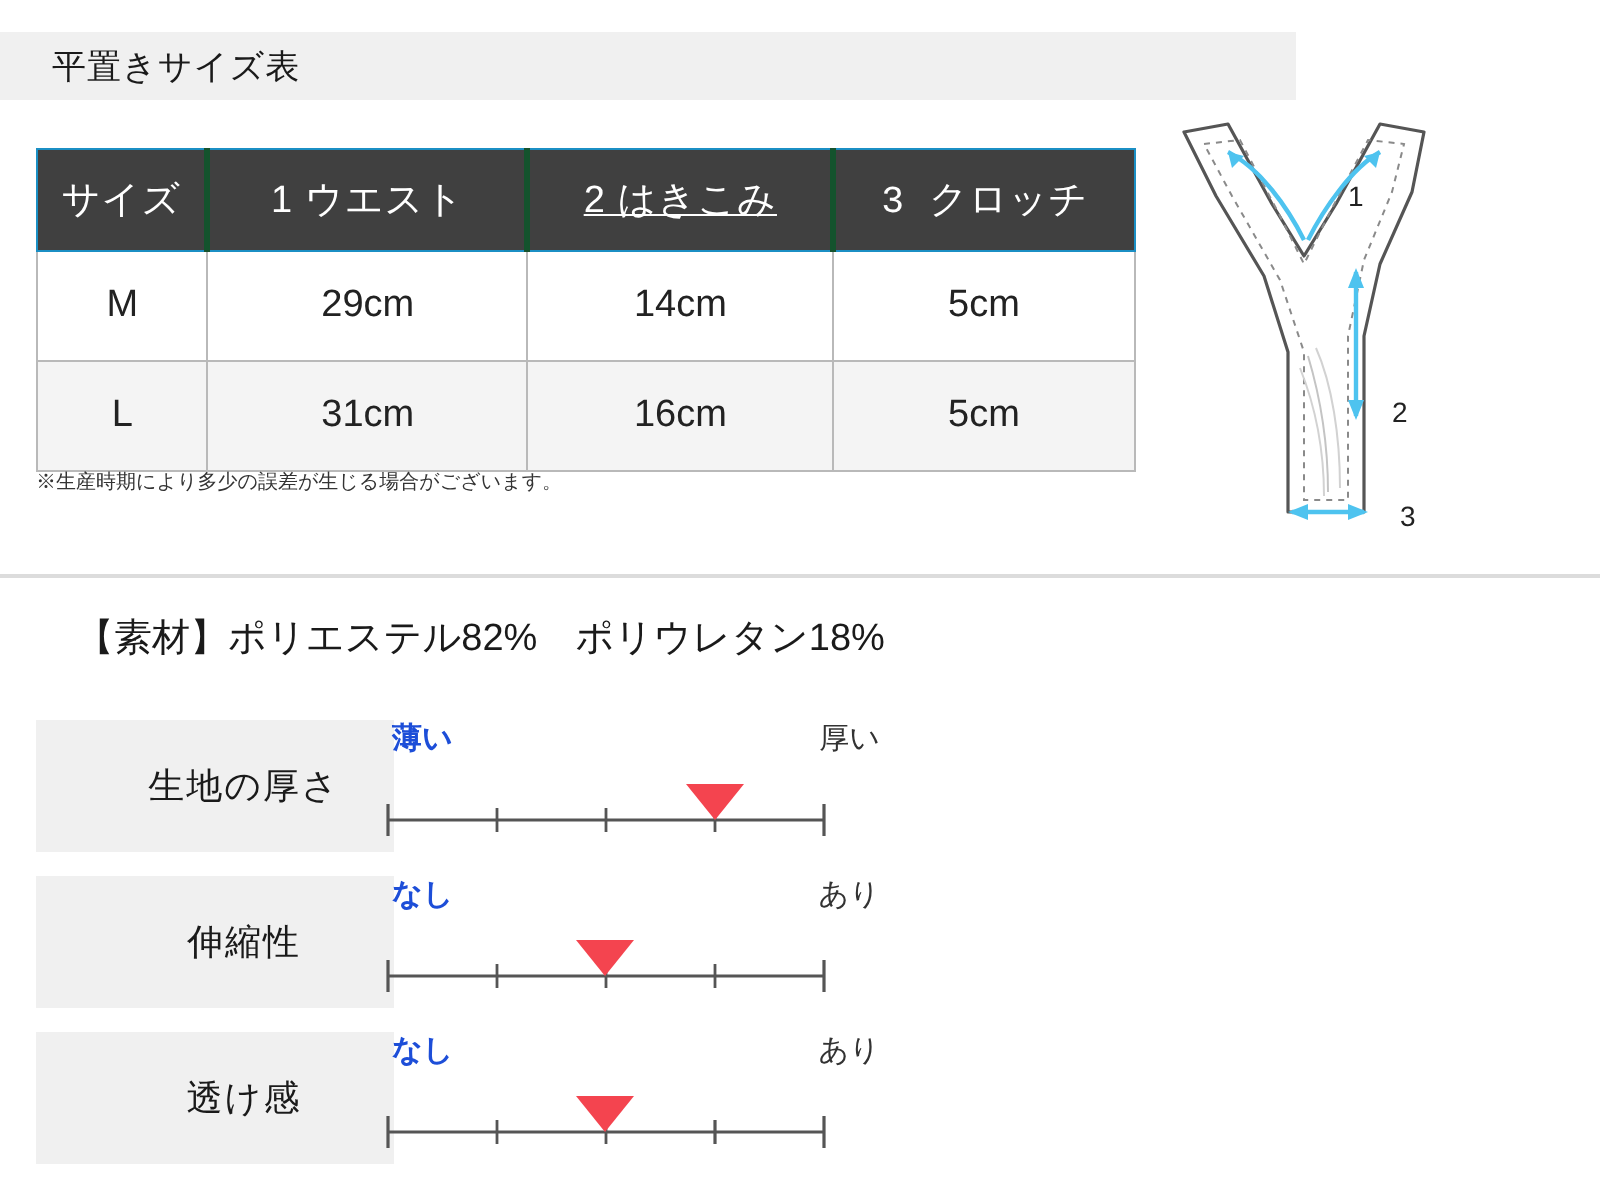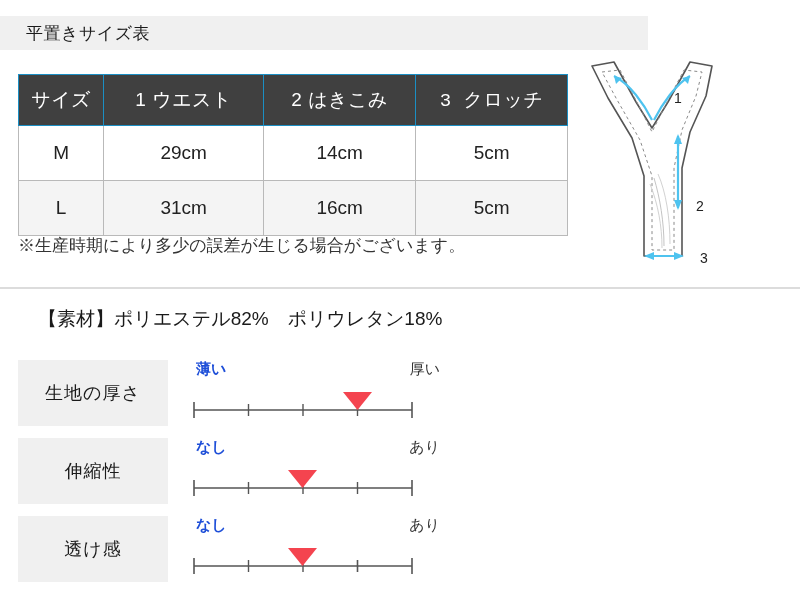--- a/index.html
+++ b/index.html
@@ -54,42 +54,42 @@
   }
   .size-table thead th {
     background: #404040;
     color: #ffffff;
     font-size: 19px;
     height: 48px;
     letter-spacing: 0.5px;
     border-color: #1b8fc4;
   }
   .size-table thead th + th {
-    border-left: 1px solid #14532d;
+    border-left: 3px solid #14532d;
     margin-top: 32px;
   }
   .size-table tbody td {
     height: 52px;
     font-size: 19px;
     color: #222222;
     background: #ffffff;
   }
   .size-table tbody tr.alt td {
     background: #f4f4f4;
   }
   .col-size { width: 84px; }
   .col-a { width: 160px; }
-  .col-b { width: 152px; }
+  .col-b { width: 152px; text-decoration: underline; }
   .col-c { width: 152px; font-family: Liberation Mono, monospace; }
 
   .table-note {
     position: absolute;
     left: 18px;
     top: 234px;
-    font-size: 17px;
+    font-size: 10px;
     color: #333333;
   }
 
   
   .diagram {
     position: absolute;
     left: 578px;
     top: 58px;
     width: 206px;
     height: 222px;
@@ -141,20 +141,21 @@
     top: 4px;
     width: 150px;
     height: 66px;
     background: #f0f0f0;
     display: flex;
     align-items: center;
     justify-content: center;
     font-size: 18px;
     color: #1a1a1a;
     letter-spacing: 1px;
+    padding-left: 29px;
   }
   .scale {
     position: absolute;
     left: 170px;
     top: 0;
     width: 260px;
     height: 70px;
   }
   .scale-left {
     position: absolute;

